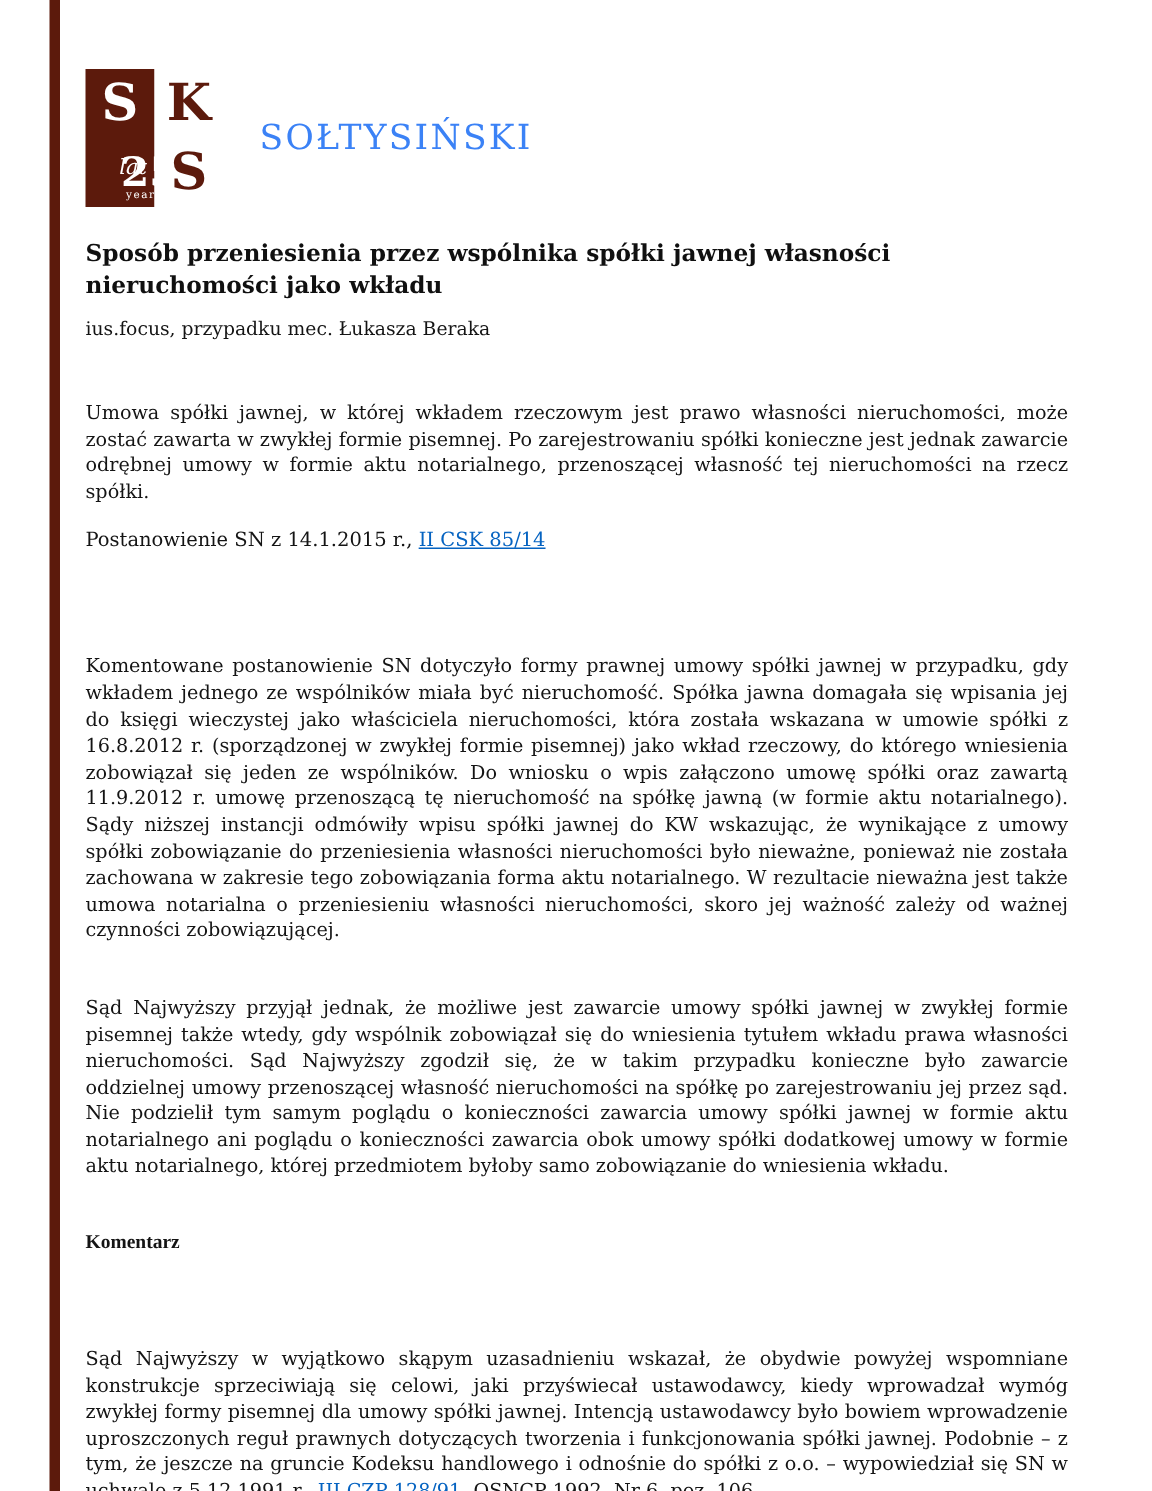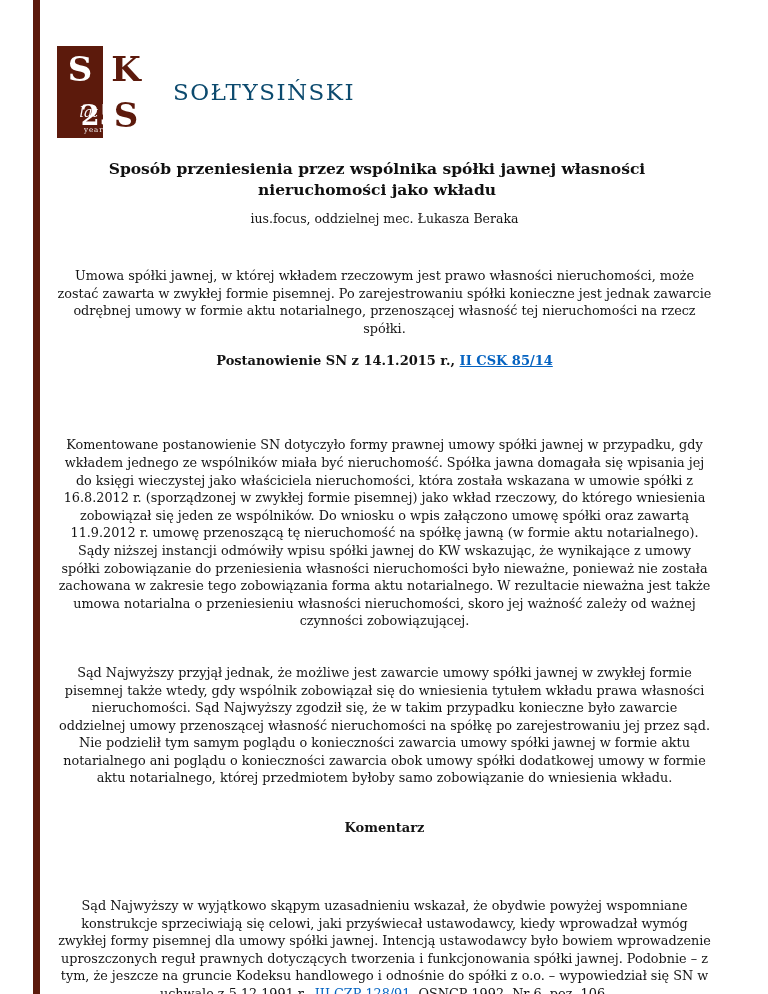--- a/index.html
+++ b/index.html
@@ -33,45 +33,45 @@
   .sq { position: relative; display: flex; align-items: center; justify-content: center; }
   .sq-dark { background: #5c1a0c; }
   .sq-light { background: #ffffff; }
   .sq-letter { font-size: 34px; font-weight: bold; line-height: 1; }
   .sq-letter-light { color: #ffffff; }
   .sq-letter-dark { color: #5c1a0c; }
   .sq-25 .num { color: #ffffff; font-size: 27px; font-weight: bold; line-height: 1; margin-right: 7px; margin-left: 46px; }
   .sq-25 .lat { position: absolute; right: 5px; top: 12px; color: #ffffff; font-size: 14px; font-style: italic; }
   .sq-25 .years { position: absolute; left: 7px; bottom: 4px; color: #ffffff; font-size: 7px; letter-spacing: 1px; margin-left: 20px; }
   .firm-name {
-    color: #0c4a6e;
+    color: #3b82f6;
     font-size: 23px;
     letter-spacing: 1.5px;
     line-height: 30px;
     font-weight: 500;
   }
 
   
-  .content h1, .content h2, .content p { margin: 0; padding: 0; text-align: center; }
+  .content h1, .content h2, .content p { margin: 0; padding: 0; }
   .title {
     margin-top: 20px !important;
     font-size: 15.5px;
     font-weight: bold;
     line-height: 21px;
     color: #101010;
     max-width: 640px;
   }
   .byline { margin-top: 11px !important; font-size: 12.5px; }
   .body-p { font-size: 12.8px; line-height: 17.6px; text-align: justify; }
   .lead { margin-top: 41px !important; }
-  .ruling { margin-top: 16px !important; font-size: 13px; font-weight: bold; }
+  .ruling { margin-top: 16px !important; font-size: 13px; font-weight: normal; }
   .case-link { color: #0563C1; text-decoration: underline; cursor: pointer; }
   .p1 { margin-top: 68px !important; }
   .p2 { margin-top: 34px !important; }
-  .komentarz { margin-top: 33px !important; font-size: 13px; font-weight: bold; }
+  .komentarz { margin-top: 33px !important; font-size: 13px; font-weight: bold; font-family: Liberation Serif, serif; }
   .p3 { margin-top: 62px !important; }
 </style>
 </head>
 <body>
 
 <div class="left-bar"></div>
 
 <div class="page">
 
   <header class="masthead">
@@ -92,21 +92,21 @@
       </div>
     </div>
     <div class="firm-name">
       <div class="firm-line">SOŁTYSIŃSKI</div>
     </div>
   </header>
 
   <main class="content">
     <h1 class="title">Sposób przeniesienia przez wspólnika spółki jawnej własności nieruchomości jako wkładu</h1>
 
-    <p class="byline">ius.focus, oddzielnej mec. Łukasza Beraka</p>
+    <p class="byline">ius.focus, przypadku mec. Łukasza Beraka</p>
 
     <p class="body-p lead">Umowa spółki jawnej, w której wkładem rzeczowym jest prawo własności nieruchomości, może zostać zawarta w zwykłej formie pisemnej. Po zarejestrowaniu spółki konieczne jest jednak zawarcie odrębnej umowy w formie aktu notarialnego, przenoszącej własność tej nieruchomości na rzecz spółki.</p>
 
     <p class="ruling"><span>Postanowienie SN z 14.1.2015 r., </span><a href="#" class="case-link">II CSK 85/14</a></p>
 
     <p class="body-p p1">Komentowane postanowienie SN dotyczyło formy prawnej umowy spółki jawnej w przypadku, gdy wkładem jednego ze wspólników miała być nieruchomość. Spółka jawna domagała się wpisania jej do księgi wieczystej jako właściciela nieruchomości, która została wskazana w umowie spółki z 16.8.2012 r. (sporządzonej w zwykłej formie pisemnej) jako wkład rzeczowy, do którego wniesienia zobowiązał się jeden ze wspólników. Do wniosku o wpis załączono umowę spółki oraz zawartą 11.9.2012 r. umowę przenoszącą tę nieruchomość na spółkę jawną (w formie aktu notarialnego). Sądy niższej instancji odmówiły wpisu spółki jawnej do KW wskazując, że wynikające z umowy spółki zobowiązanie do przeniesienia własności nieruchomości było nieważne, ponieważ nie została zachowana w zakresie tego zobowiązania forma aktu notarialnego. W rezultacie nieważna jest także umowa notarialna o przeniesieniu własności nieruchomości, skoro jej ważność zależy od ważnej czynności zobowiązującej.</p>
 
     <p class="body-p p2">Sąd Najwyższy przyjął jednak, że możliwe jest zawarcie umowy spółki jawnej w zwykłej formie pisemnej także wtedy, gdy wspólnik zobowiązał się do wniesienia tytułem wkładu prawa własności nieruchomości. Sąd Najwyższy zgodził się, że w takim przypadku konieczne było zawarcie oddzielnej umowy przenoszącej własność nieruchomości na spółkę po zarejestrowaniu jej przez sąd. Nie podzielił tym samym poglądu o konieczności zawarcia umowy spółki jawnej w formie aktu notarialnego ani poglądu o konieczności zawarcia obok umowy spółki dodatkowej umowy w formie aktu notarialnego, której przedmiotem byłoby samo zobowiązanie do wniesienia wkładu.</p>
 
     <h2 class="komentarz">Komentarz</h2>

